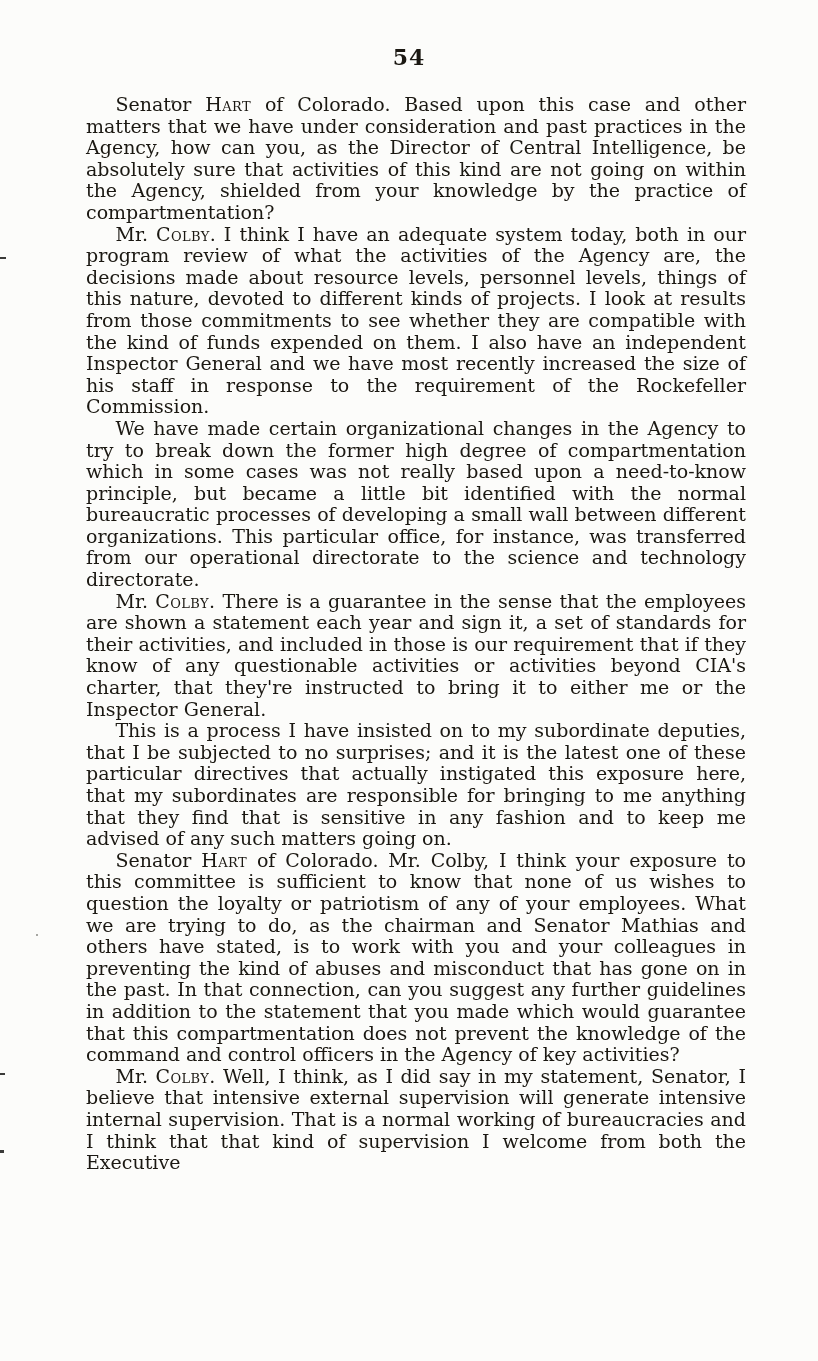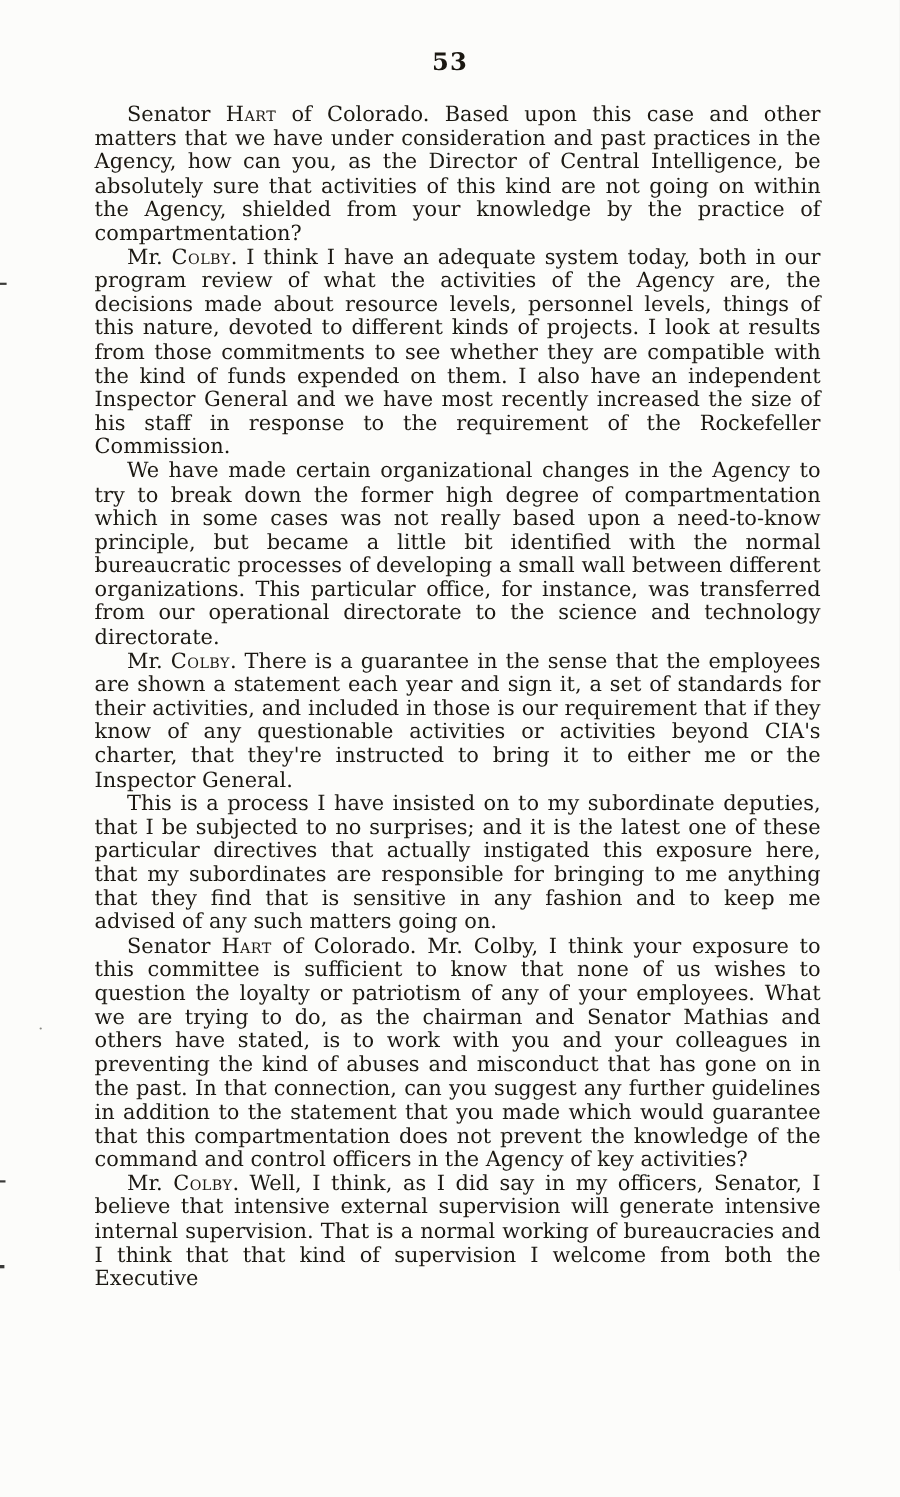--- a/index.html
+++ b/index.html
@@ -56,36 +56,36 @@
 <body>
 
 <div class="page">
 
   <div class="scan-artifact" id="artifact-1"></div>
   <div class="scan-artifact" id="artifact-2"></div>
   <div class="scan-artifact" id="artifact-3"></div>
   <div class="scan-artifact" id="artifact-4"></div>
   <div class="scan-artifact" id="artifact-5"></div>
 
-  <div class="page-number">53</div>
+  <div class="page-number">54</div>
 
   <article class="body-text">
 
 
     <p class="para"><span>Senator </span><span class="sc">Hart</span><span> of Colorado. Based upon this case and other matters that we have under consideration and past practices in the Agency, how can you, as the Director of Central Intelligence, be absolutely sure that activities of this kind are not going on within the Agency, shielded from your knowledge by the practice of compartmentation?</span></p>
 
     <p class="para"><span>Mr. </span><span class="sc">Colby</span><span>. I think I have an adequate system today, both in our program review of what the activities of the Agency are, the decisions made about resource levels, personnel levels, things of this nature, devoted to different kinds of projects. I look at results from those commitments to see whether they are compatible with the kind of funds expended on them. I also have an independent Inspector General and we have most recently increased the size of his staff in response to the requirement of the Rockefeller Commission.</span></p>
 
     <p class="para"><span>We have made certain organizational changes in the Agency to try to break down the former high degree of compartmentation which in some cases was not really based upon a need-to-know principle, but became a little bit identified with the normal bureaucratic processes of developing a small wall between different organizations. This particular office, for instance, was transferred from our operational directorate to the science and technology directorate.</span></p>
 
 
     <p class="para"><span>Mr. </span><span class="sc">Colby</span><span>. There is a guarantee in the sense that the employees are shown a statement each year and sign it, a set of standards for their activities, and included in those is our requirement that if they know of any questionable activities or activities beyond CIA's charter, that they're instructed to bring it to either me or the Inspector General.</span></p>
 
     <p class="para"><span>This is a process I have insisted on to my subordinate deputies, that I be subjected to no surprises; and it is the latest one of these particular directives that actually instigated this exposure here, that my subordinates are responsible for bringing to me anything that they find that is sensitive in any fashion and to keep me advised of any such matters going on.</span></p>
 
 
     <p class="para"><span>Senator </span><span class="sc">Hart</span><span> of Colorado. Mr. Colby, I think your exposure to this committee is sufficient to know that none of us wishes to question the loyalty or patriotism of any of your employees. What we are trying to do, as the chairman and Senator Mathias and others have stated, is to work with you and your colleagues in preventing the kind of abuses and misconduct that has gone on in the past. In that connection, can you suggest any further guidelines in addition to the statement that you made which would guarantee that this compartmentation does not prevent the knowledge of the command and control officers in the Agency of key activities?</span></p>
 
-    <p class="para"><span>Mr. </span><span class="sc">Colby</span><span>. Well, I think, as I did say in my officers, Senator, I believe that intensive external supervision will generate intensive internal supervision. That is a normal working of bureaucracies and I think that that kind of supervision I welcome from both the Executive</span></p>
+    <p class="para"><span>Mr. </span><span class="sc">Colby</span><span>. Well, I think, as I did say in my statement, Senator, I believe that intensive external supervision will generate intensive internal supervision. That is a normal working of bureaucracies and I think that that kind of supervision I welcome from both the Executive</span></p>
 
   </article>
 
 </div>
 
 </body></html>

